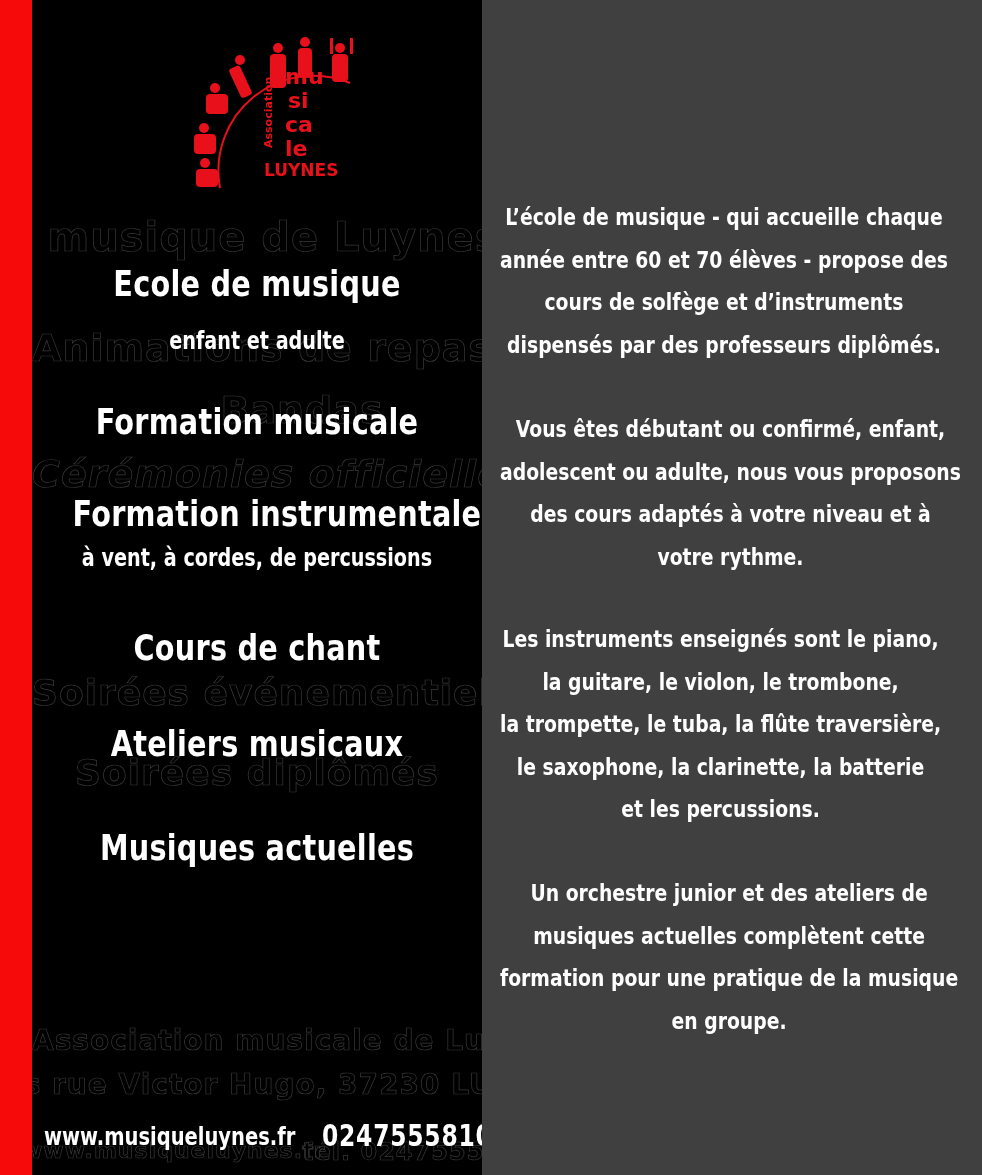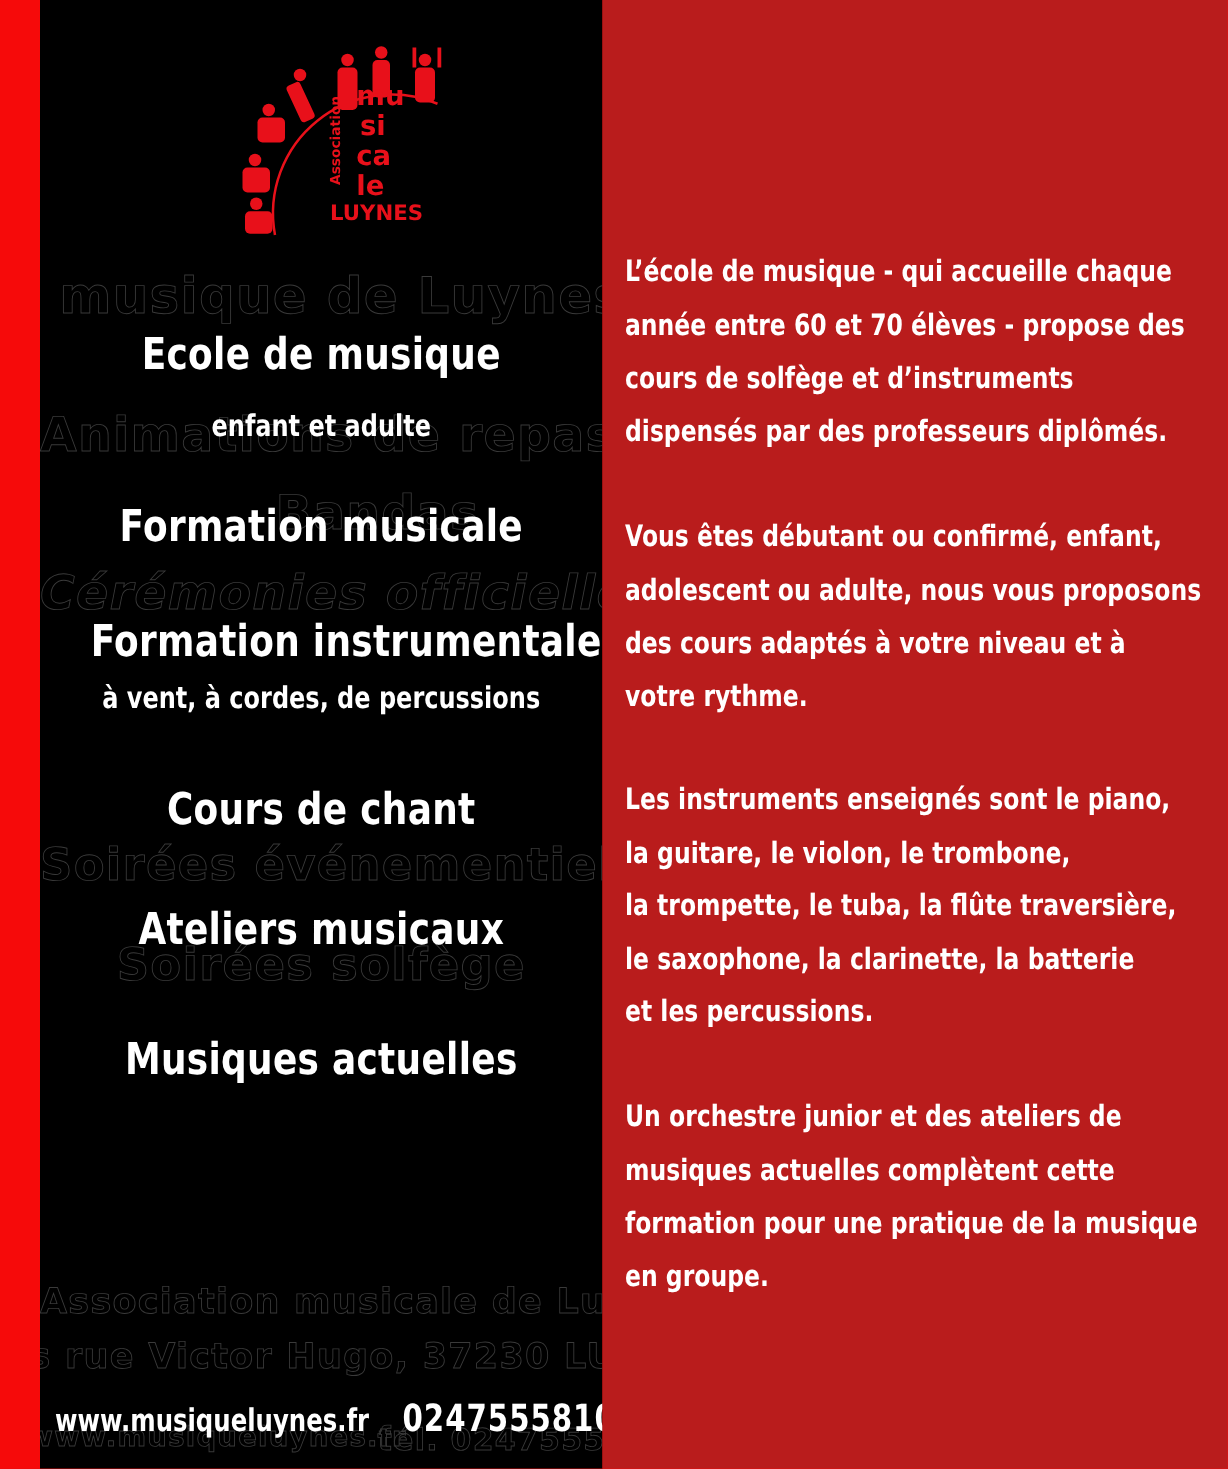--- a/index.html
+++ b/index.html
@@ -4,21 +4,21 @@
   <style>
     html, body { margin: 0; padding: 0; }
     body {
       width: 982px; height: 1175px; overflow: hidden;
       background: #f60a0a;
       font-family: "DejaVu Sans", sans-serif;
       position: relative;
     }
     .left-strip { position: absolute; left: 0; top: 0; width: 32px; height: 1175px; background: #f60a0a; }
     .black-panel { position: absolute; left: 32px; top: 0; width: 450px; height: 1175px; background: #000; overflow: hidden; }
-    .right-panel { position: absolute; left: 482px; top: 0; width: 500px; height: 1175px; background: #b91c1c; }
+    .right-panel { position: absolute; left: 482px; top: 0; width: 500px; height: 1175px; background: #404040; text-align: center; }
 
     
     .logo { position: absolute; left: 148px; top: 28px; width: 180px; height: 170px; }
 
     
     .ghost {
       position: absolute; left: 0; width: 450px; text-align: center;
       font-family: "DejaVu Sans", sans-serif; font-weight: bold;
       color: transparent; -webkit-text-stroke: 0.7px #3a3a3a;
       white-space: nowrap; letter-spacing: 1px;
@@ -71,21 +71,21 @@
       <text x="105" y="128" fill="#e8101a" font-family="DejaVu Sans, sans-serif" font-weight="bold" font-size="22">le</text>
       <text x="84" y="148" fill="#e8101a" font-family="DejaVu Sans, sans-serif" font-weight="bold" font-size="17" transform="scale(1,1)">LUYNES</text>
     </svg>
   </div>
 
   <div class="ghost" style="top:214px;font-size:40px;left:-40px;width:520px;">a musique de Luynes</div>
   <div class="ghost" style="top:326px;font-size:38px;">Animations de repas</div>
   <div class="ghost" style="top:388px;font-size:38px;margin-left:45px;">Bandas</div>
   <div class="ghost" style="top:452px;font-size:38px;font-style:italic;">Cérémonies officielles</div>
   <div class="ghost" style="top:672px;font-size:36px;">Soirées événementielles</div>
-  <div class="ghost" style="top:752px;font-size:36px;">Soirées solfège</div>
+  <div class="ghost" style="top:752px;font-size:36px;">Soirées diplômés</div>
   <div class="ghost" style="top:1024px;font-size:28px;">Association musicale de Luynes,</div>
   <div class="ghost" style="top:1068px;font-size:28px;left:-40px;width:520px;">bis rue Victor Hugo, 37230 LUYNES</div>
   <div class="ghost" style="top:1138px;font-size:22px;left:-10px;width:240px;">www.musiqueluynes.fr</div>
   <div class="ghost" style="top:1138px;font-size:24px;left:270px;width:220px;">tél. 0247555810</div>
 
   <div class="item h1" style="top:264px;">Ecole de musique</div>
   <div class="item h2" style="top:327px;">enfant et adulte</div>
   <div class="item h1" style="top:402px;">Formation musicale</div>
   <div class="item h1" style="top:494px;">Formation instrumentale</div>
   <div class="item h2" style="top:544px;">à vent, à cordes, de percussions</div>

